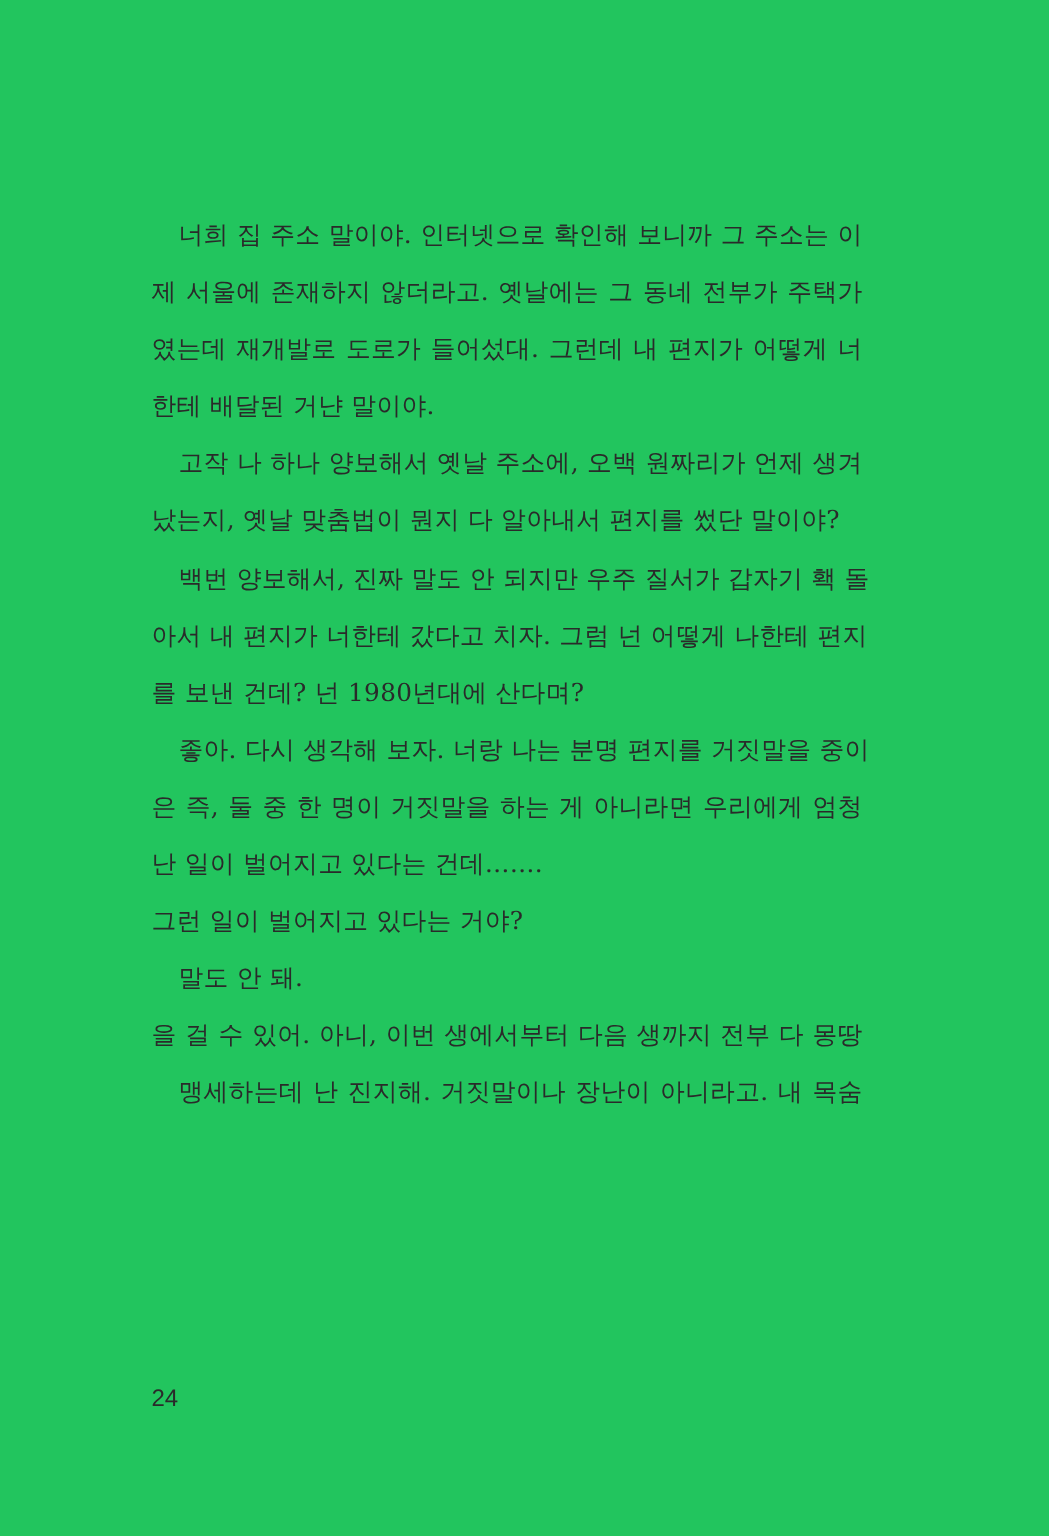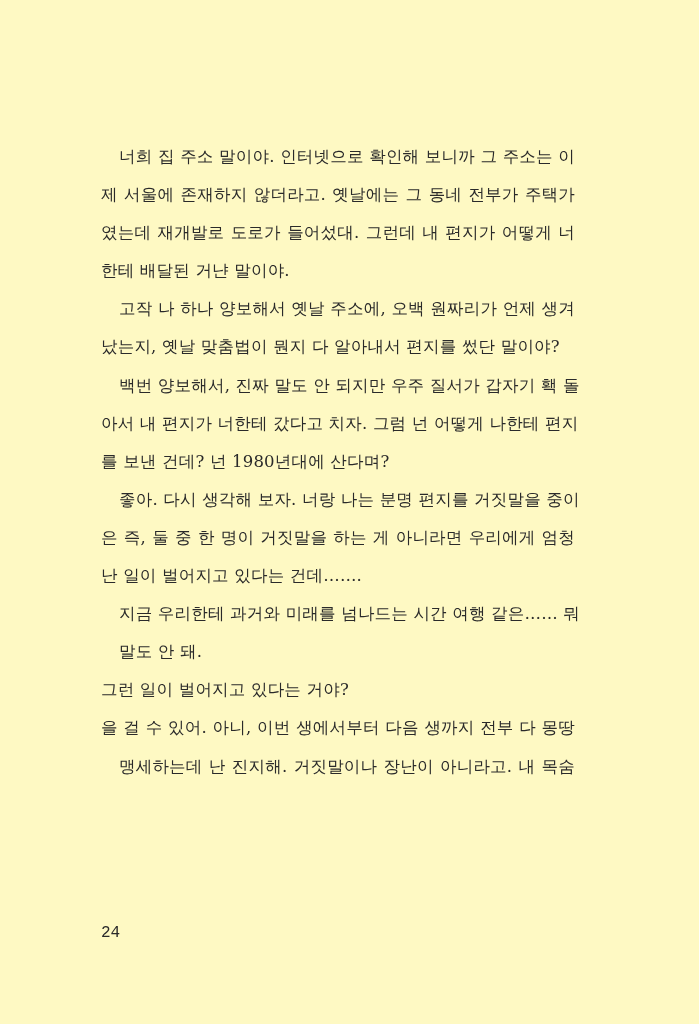--- a/index.html
+++ b/index.html
@@ -13,21 +13,21 @@
       position: relative;
       overflow: hidden;
       font-family: "DejaVu Serif", "Liberation Serif", serif;
       color: #2a2a2a;
     }
     .page {
       position: absolute;
       left: 0; top: 0;
       width: 699px;
       height: 1024px;
-      background: #fef9c3;
+      background: #22c55e;
     }
     .body-text {
       position: absolute;
       left: 101px;
       top: 138px;
       width: 474px;
       font-size: 16.5px;
       line-height: 38.1px;
       letter-spacing: 0.2px;
       word-break: keep-all;
@@ -42,21 +42,21 @@
       text-align-last: justify;
     }
     .line.indent { padding-left: 18px; }
     .line.last { text-align-last: left; }
     .page-number {
       position: absolute;
       left: 101px;
       top: 924px;
       font-size: 16px;
       color: #2a2a2a;
-      font-family: Liberation Mono, monospace;
+      font-family: Liberation Sans, sans-serif;
     }
   </style>
 </head>
 <body>
 
 <div class="page">
   <div class="body-text">
 
     <span class="line indent">너희 집 주소 말이야. 인터넷으로 확인해 보니까 그 주소는 이</span>
     <span class="line">제 서울에 존재하지 않더라고. 옛날에는 그 동네 전부가 주택가</span>
@@ -68,23 +68,22 @@
 
 
     <span class="line indent">백번 양보해서, 진짜 말도 안 되지만 우주 질서가 갑자기 홱 돌</span>
     <span class="line">아서 내 편지가 너한테 갔다고 치자. 그럼 넌 어떻게 나한테 편지</span>
     <span class="line last">를 보낸 건데? 넌 1980년대에 산다며?</span>
 
     <span class="line indent">좋아. 다시 생각해 보자. 너랑 나는 분명 편지를 거짓말을 중이</span>
     <span class="line">은 즉, 둘 중 한 명이 거짓말을 하는 게 아니라면 우리에게 엄청</span>
     <span class="line last">난 일이 벌어지고 있다는 건데…….</span>
 
-    <span class="line indent">지금 우리한테 과거와 미래를 넘나드는 시간 여행 같은…… 뭐</span>
+    <span class="line last">그런 일이 벌어지고 있다는 거야?</span>
+
     <span class="line indent last">말도 안 돼.</span>
-
-    <span class="line last">그런 일이 벌어지고 있다는 거야?</span>
 
     <span class="line">을 걸 수 있어. 아니, 이번 생에서부터 다음 생까지 전부 다 몽땅</span>
     <span class="line indent">맹세하는데 난 진지해. 거짓말이나 장난이 아니라고. 내 목숨</span>
   </div>
 
   <div class="page-number">24</div>
 </div>
 
 </body></html>

